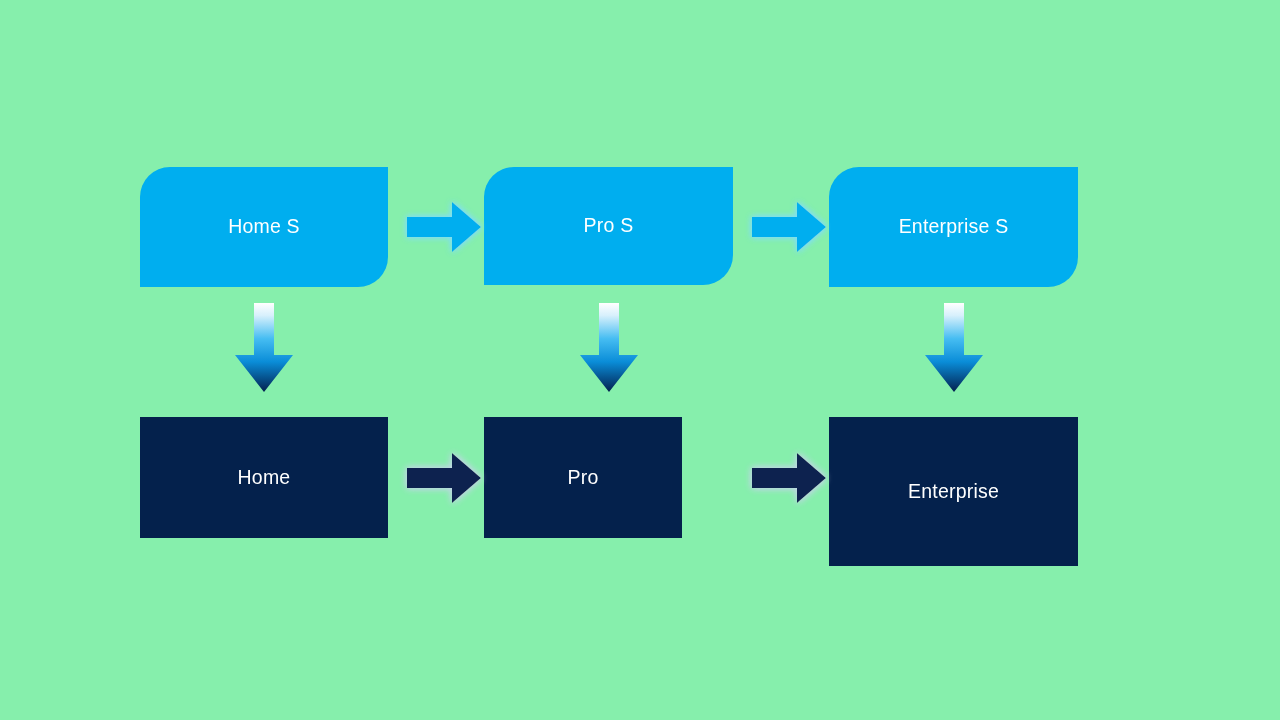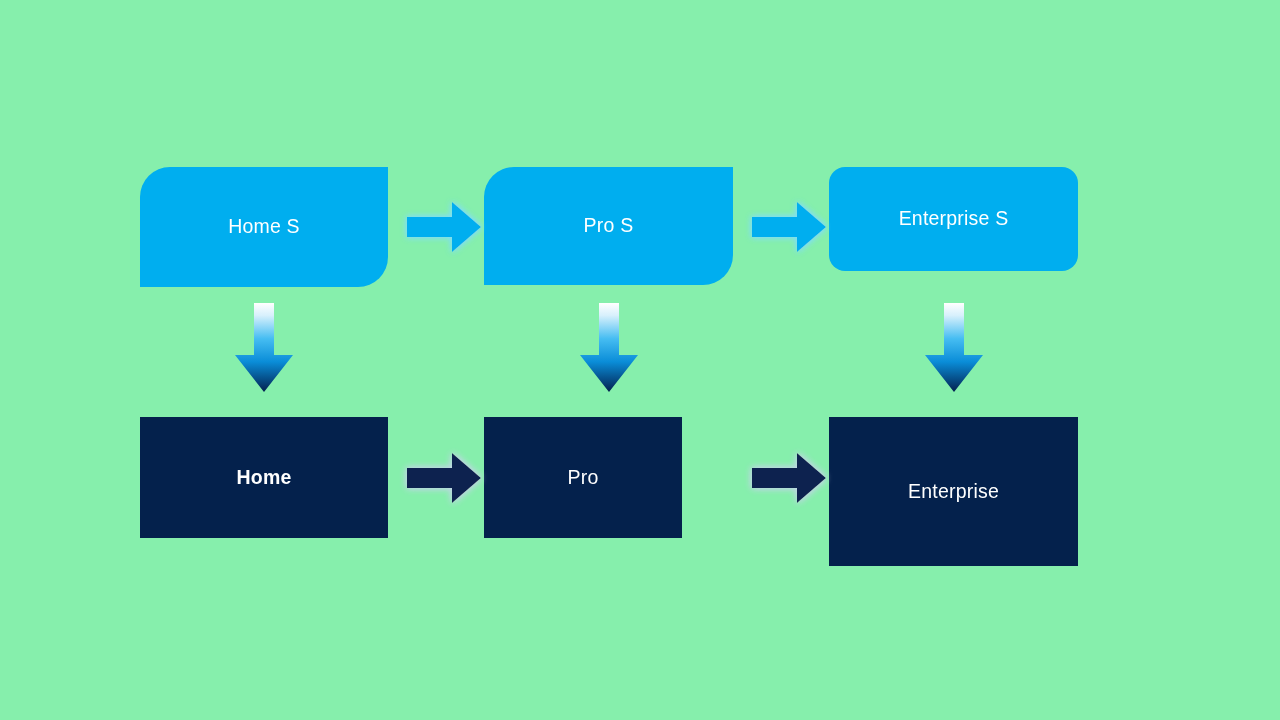--- a/index.html
+++ b/index.html
@@ -78,21 +78,21 @@
 <div id="canvas">
 
   <div class="node node-top" style="left:140px; top:167px; width:248px; height:120px;">
     <span class="node-label">Home S</span>
   </div>
 
   <div class="node node-top" style="left:484px; top:167px; width:249px; height:118px;">
     <span class="node-label">Pro S</span>
   </div>
 
-  <div class="node node-top" style="left:829px; top:167px; width:249px; height:104px;border-radius:16px;">
+  <div class="node node-top" style="left:829px; top:167px; width:249px; height:120px;">
     <span class="node-label">Enterprise S</span>
   </div>
 
   <div class="h-arrow" style="left:404px; top:196px;">
     <svg viewBox="0 0 80 62" xmlns="http://www.w3.org/2000/svg">
       <defs>
         <filter id="glowCyan1" x="-60%" y="-60%" width="220%" height="220%">
           <feGaussianBlur stdDeviation="3.2" result="b"></feGaussianBlur>
           <feFlood flood-color="#7FDCFA" flood-opacity="0.95" result="c"></feFlood>
           <feComposite in="c" in2="b" operator="in" result="g"></feComposite>
@@ -163,21 +163,21 @@
           <stop offset="14%" stop-color="#D7F0FC"></stop>
           <stop offset="40%" stop-color="#46BDF2"></stop>
           <stop offset="66%" stop-color="#0A8DD8"></stop>
           <stop offset="100%" stop-color="#03204E"></stop>
         </linearGradient>
       </defs>
       <path d="M22,0 L42,0 L42,52 L61,52 L32,89 L3,52 L22,52 Z" fill="url(#vgrad3)"></path>
     </svg>
   </div>
 
-  <div class="node node-bottom" style="left:140px; top:417px; width:248px; height:121px;font-weight:bold;">
+  <div class="node node-bottom" style="left:140px; top:417px; width:248px; height:121px;">
     <span class="node-label">Home</span>
   </div>
 
   <div class="node node-bottom" style="left:484px; top:417px; width:198px; height:121px;">
     <span class="node-label">Pro</span>
   </div>
 
   <div class="node node-bottom" style="left:829px; top:417px; width:249px; height:149px;">
     <span class="node-label">Enterprise</span>
   </div>

